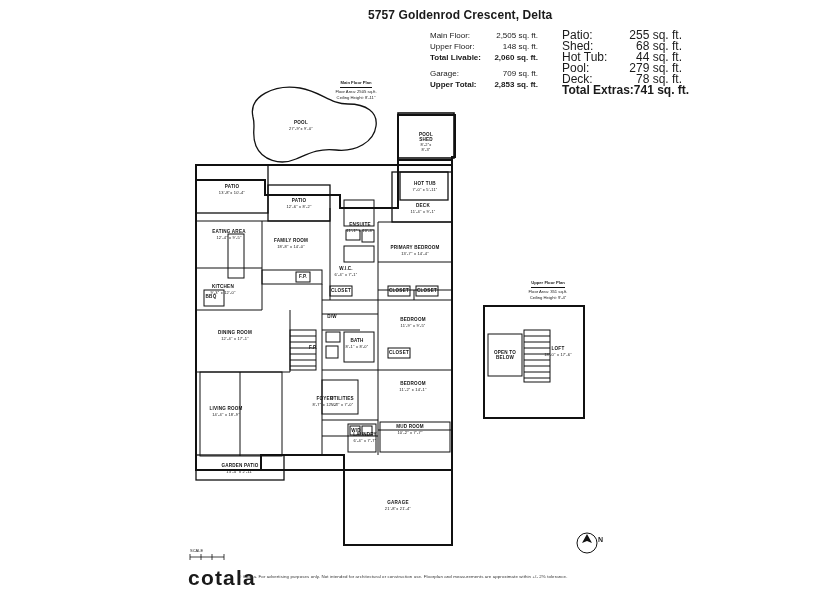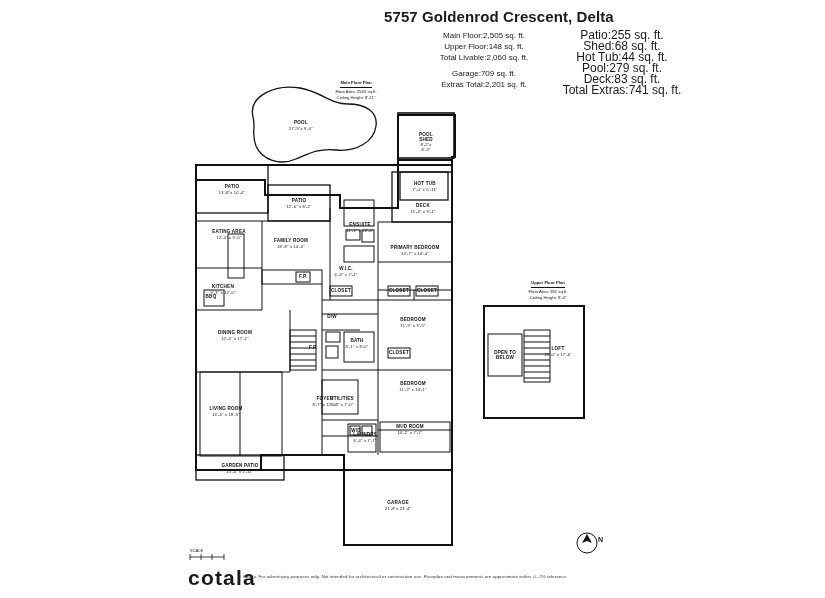--- a/index.html
+++ b/index.html
@@ -1,24 +1,24 @@
 <!DOCTYPE html>
 <html><head>
 <meta charset="utf-8">
 <style>
   html,body{margin:0;padding:0;background:#ffffff;}
   body{width:825px;height:598px;position:relative;overflow:hidden;
        font-family:"Liberation Sans",sans-serif;color:#1a1a1a;}
   .abs{position:absolute;}
   
-  #title{left:384px;top:8px;font-size:15px;font-weight:bold;letter-spacing:.1px;}
+  #title{left:368px;top:8px;font-size:12px;font-weight:bold;letter-spacing:.1px;}
   #stats{left:430px;top:30px;width:200px;font-size:8px;line-height:11px;}
   #stats2{left:534px;top:30px;width:130px;font-size:12px;line-height:11px;margin-left:28px;}
-  .srow{display:flex;justify-content:center;width:108px;}
-  .srow.b{font-weight:normal;}
+  .srow{display:flex;justify-content:space-between;width:108px;}
+  .srow.b{font-weight:bold;}
   .srow .lbl{white-space:nowrap;}
   .srow .val{white-space:nowrap;}
   #stats2 .srow{width:120px;}
   
   #plan{left:0;top:0;width:825px;height:598px;}
   
   .rm{position:absolute;text-align:center;font-size:4.4px;line-height:6px;
       color:#111;letter-spacing:.2px;white-space:nowrap;}
   .rm .n{font-weight:bold;font-size:4.6px;display:block;}
   .rm .d{display:block;font-size:4px;}
@@ -50,22 +50,22 @@
   <div class="srow b">
     <span class="lbl">Total Livable:</span>
     <span class="val">2,060 sq. ft.</span>
   </div>
   <div style="height:5px"></div>
   <div class="srow">
     <span class="lbl">Garage:</span>
     <span class="val">709 sq. ft.</span>
   </div>
   <div class="srow b">
-    <span class="lbl">Extras Total:</span>
-    <span class="val">2,201 sq. ft.</span>
+    <span class="lbl">Upper Total:</span>
+    <span class="val">2,853 sq. ft.</span>
   </div>
 </div>
 
 <div class="abs" id="stats2">
   <div class="srow">
     <span class="lbl">Patio:</span>
     <span class="val">255 sq. ft.</span>
   </div>
   <div class="srow">
     <span class="lbl">Shed:</span>
@@ -74,21 +74,21 @@
   <div class="srow">
     <span class="lbl">Hot Tub:</span>
     <span class="val">44 sq. ft.</span>
   </div>
   <div class="srow">
     <span class="lbl">Pool:</span>
     <span class="val">279 sq. ft.</span>
   </div>
   <div class="srow">
     <span class="lbl">Deck:</span>
-    <span class="val">83 sq. ft.</span>
+    <span class="val">78 sq. ft.</span>
   </div>
   <div class="srow b">
     <span class="lbl">Total Extras:</span>
     <span class="val">741 sq. ft.</span>
   </div>
 </div>
 
 <svg class="abs" id="plan" viewBox="0 0 825 598" width="825" height="598" xmlns="http://www.w3.org/2000/svg">
   <g fill="none" stroke="#111" stroke-width="1.6">
 

